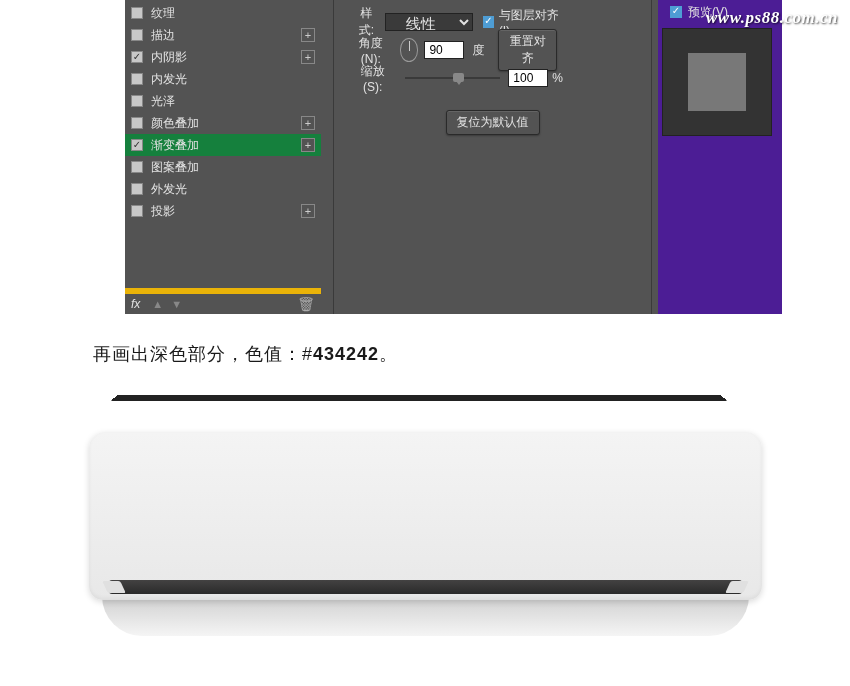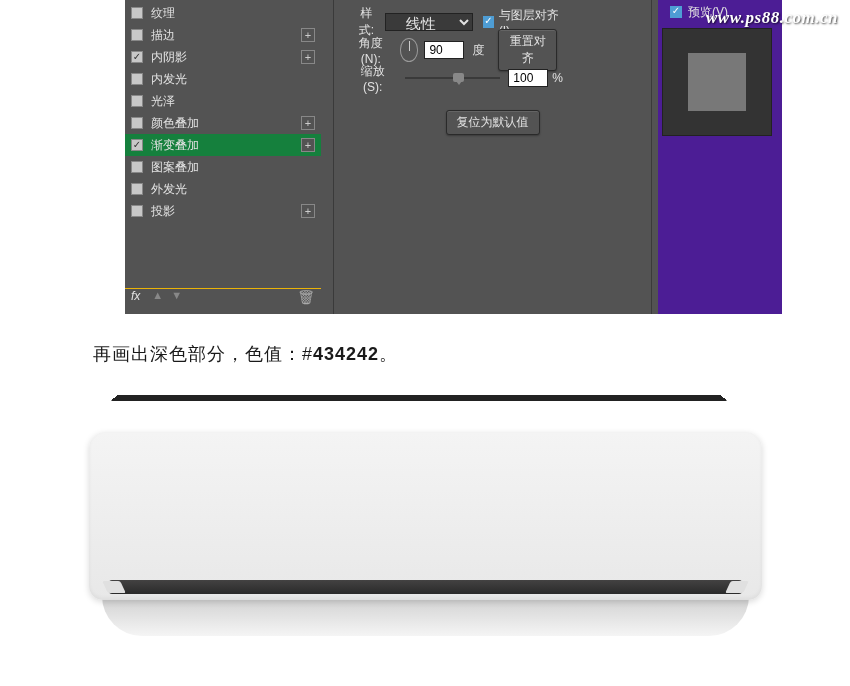--- a/index.html
+++ b/index.html
@@ -8,21 +8,21 @@
   .ps-container { position: absolute; left: 89px; top: 0; width: 657px; height: 314px; background: #535353; display: flex; margin-left: 36px; }
   
   .styles-panel { width: 196px; background: #535353; position: relative; padding-top: 2px; }
   .style-item { display: flex; align-items: center; height: 22px; padding-left: 6px; color: #e2e2e2; position: relative; }
   .style-item.selected { background: #15803d; }
   .style-item input[type="checkbox"] { width: 12px; height: 12px; margin-right: 8px; appearance: none; background: #c8c8c8; border: 1px solid #888; }
   .style-item input[type="checkbox"]:checked::after { content: "✓"; display: block; color: #333; font-size: 10px; line-height: 10px; text-align: center; }
   .style-item .label { flex: 1; }
   .style-item .plus { width: 14px; height: 14px; border: 1px solid #888; margin-right: 6px; display: flex; align-items: center; justify-content: center; color: #ccc; font-size: 11px; background: #535353; }
   
-  .fx-bar { position: absolute; bottom: 0; left: 0; width: 100%; height: 26px; border-top: 1px solid #eab308; display: flex; padding: 0 6px; }
+  .fx-bar { position: absolute; bottom: 0; left: 0; width: 100%; height: 26px; border-top: 6px solid #eab308; display: flex; align-items: center; padding: 0 6px; }
   .fx-bar .fx-label { font-style: italic; color: #e2e2e2; font-size: 12px; margin-right: 8px; }
   .fx-bar .arrow { color: #888; font-size: 11px; margin: 0 4px; }
   .fx-bar .trash { margin-left: auto; color: #aaa; font-size: 14px; }
   
   .settings-panel { flex: 1; background: #535353; padding: 8px 20px; position: relative; border: 1px solid #3a3a3a; border-top: none; border-bottom: none; margin-left: 12px; margin-right: 6px; }
   .setting-row { display: flex; align-items: center; height: 28px; color: #e2e2e2; justify-content: flex-end; padding-right: 68px; }
   .setting-row .lbl { margin-right: 6px; text-align: center; font-size: 12px; }
   .setting-row select { background: #3a3a3a; color: #e2e2e2; border: 1px solid #222; height: 18px; width: 96px; font-size: 15px; padding-left: 16px; }
   .setting-row input[type="checkbox"] { width: 12px; height: 12px; margin: 0 5px 0 10px; appearance: none; background: #4e9dd4; }
   .setting-row input[type="checkbox"]:checked::after { content: "✓"; display: block; color: #fff; font-size: 10px; line-height: 10px; text-align: center; }

